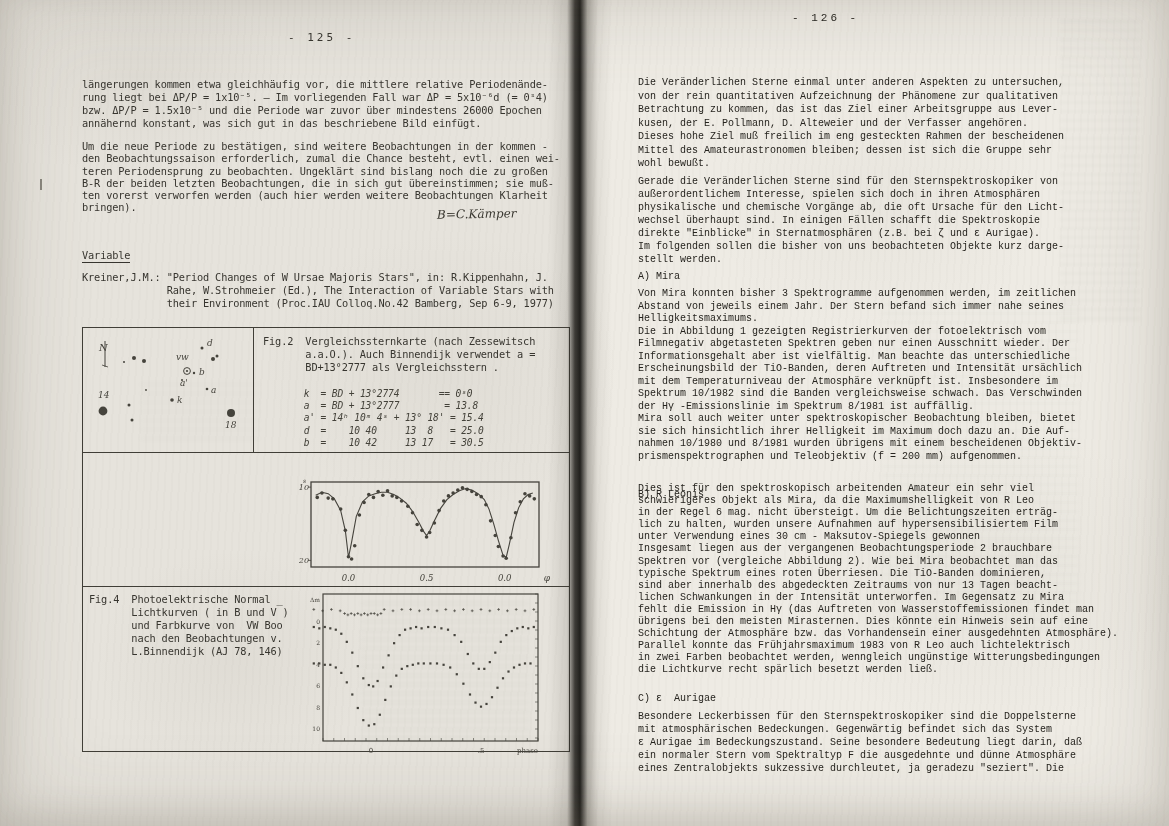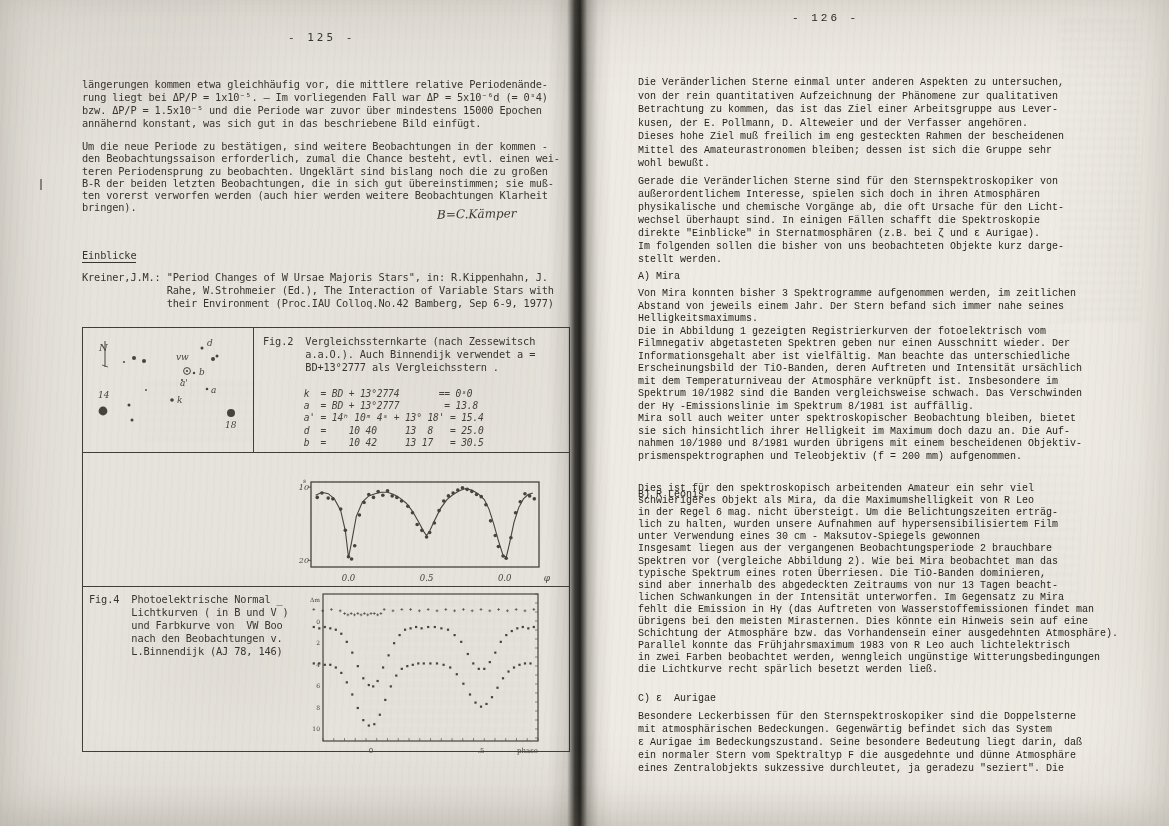--- a/index.html
+++ b/index.html
@@ -51,33 +51,33 @@
   <div class="smudge" style="left:880px;top:300px;width:200px;height:330px;opacity:.04;"></div>
   <div class="smudge" style="left:360px;top:600px;width:170px;height:140px;opacity:.05;"></div>
   <div class="smudge" style="left:140px;top:380px;width:120px;height:60px;opacity:.03;"></div>
 
   <div class="margin-mark"></div>
 
   <pre class="t-l pgnum" style="left:288px;top:31px;">- 125 -</pre>
 
   <pre class="t-l" style="left:82px;top:78px;">längerungen kommen etwa gleichhäufig vor, die mittlere relative Periodenände-
 rung liegt bei ΔP/P = 1x10⁻⁵. — Im vorliegenden Fall war ΔP = 5x10⁻⁶d (= 0ˢ4)
-bzw. ΔP/P = 1.5x10⁻⁵ und die Periode war zuvor über mindestens 15000 Epochen
+bzw. ΔP/P = 1.5x10⁻⁵ und die Periode war zuvor über mindestens 26000 Epochen
 annähernd konstant, was sich gut in das beschriebene Bild einfügt.</pre>
 
   <pre class="t-l" style="left:82px;top:140px;line-height:12.3px;">Um die neue Periode zu bestätigen, sind weitere Beobachtungen in der kommen -
 den Beobachtungssaison erforderlich, zumal die Chance besteht, evtl. einen wei-
 teren Periodensprung zu beobachten. Ungeklärt sind bislang noch die zu großen
 B-R der beiden letzten Beobachtungen, die in sich gut übereinstimmen; sie muß-
 ten vorerst verworfen werden (auch hier werden weitere Beobachtungen Klarheit
 bringen).</pre>
 
   <pre class="sig" style="left:437px;top:207px;">B=C.Kämper</pre>
 
-  <pre class="t-l" style="left:82px;top:249px;"><span class="lit">Einblicke</span></pre>
+  <pre class="t-l" style="left:82px;top:249px;"><span class="lit">Variable</span></pre>
 
   <pre class="t-l" style="left:82px;top:271px;">Kreiner,J.M.: "Period Changes of W Ursae Majoris Stars", in: R.Kippenhahn, J.
               Rahe, W.Strohmeier (Ed.), The Interaction of Variable Stars with
               their Environment (Proc.IAU Colloq.No.42 Bamberg, Sep 6-9, 1977)</pre>
 
   <div class="figbox">
     <div class="divider-h" style="top:124px;"></div>
     <div class="divider-h" style="top:258px;"></div>
     <div class="divider-v" style="left:170px;height:124px;"></div>
 

